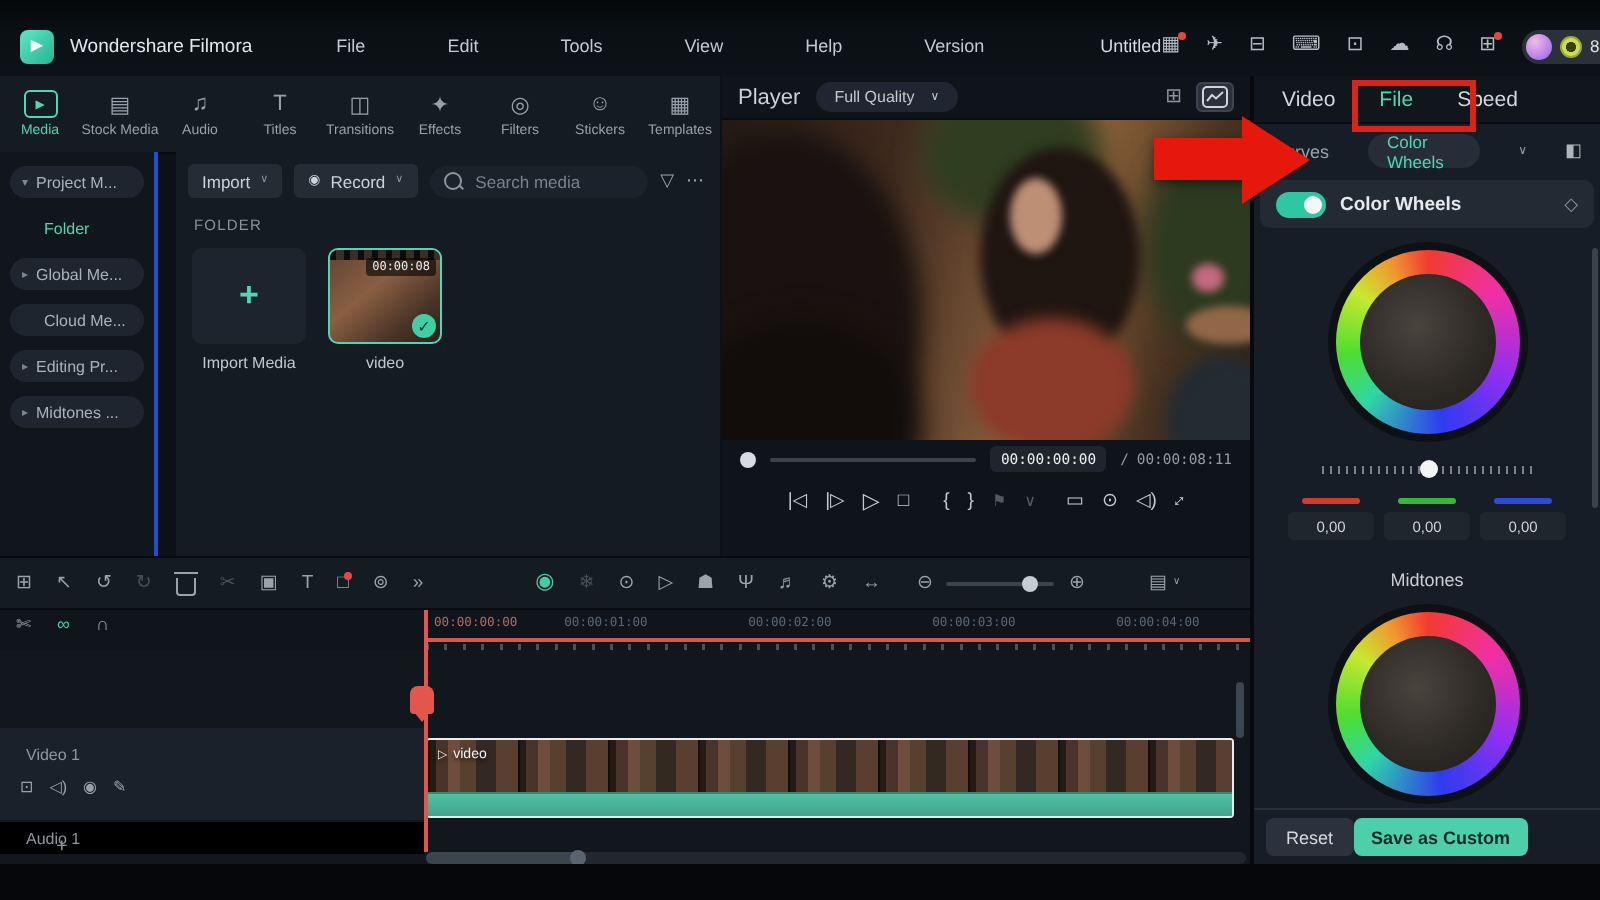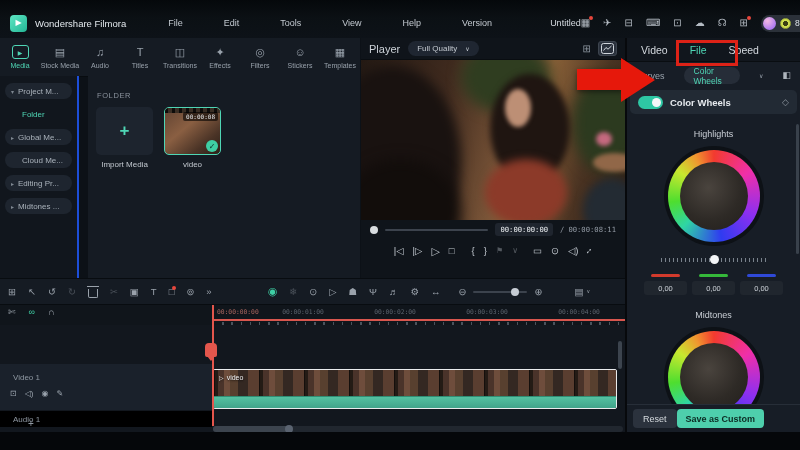--- a/index.html
+++ b/index.html
@@ -252,20 +252,37 @@
         <span class="caret">▸</span>
         <span>Editing Pr...</span>
       </div>
     <div class="lib-item">
         <span class="caret">▸</span>
         <span>Midtones ...</span>
       </div>
   </div>
 
   <div id="media">
+    <div id="media-toolbar">
+      <div class="mbtn">
+          <span>Import</span>
+          <span class="chev ico">∨</span>
+        </div>
+      <div class="mbtn">
+          <span class="ico" style="font-size:7px">◉</span>
+          <span>Record</span>
+          <span class="chev ico">∨</span>
+        </div>
+      <div id="search-box">
+        <span class="mag"></span>
+        <input placeholder="Search media" style="">
+      </div>
+      <span class="ico" style="font-size:9px;color:#9aa2ab">▽</span>
+      <span class="ico" style="font-size:9px;color:#9aa2ab">⋯</span>
+    </div>
     <div id="folder-label">FOLDER</div>
     <div id="cards">
       <div class="mcard">
         <div class="box">
             <span class="plus">+</span>
           </div>
         <div class="clabel">Import Media</div>
       </div>
       <div class="mcard" id="thumb">
         <div class="box">
@@ -345,21 +362,20 @@
       <span id="wheels-pill">Color Wheels</span>
       <span class="chev ico">∨</span>
       <span class="cmp ico">◧</span>
     </div>
     <div id="toggle-row">
       <span id="toggle"></span>
       <span id="toggle-label">Color Wheels</span>
       <span class="dia ico">◇</span>
     </div>
     <div id="rp-scroll">
-      <div class="cw-title">Highlights</div>
       <div class="wheel">
           <div class="ring"></div>
           <div class="hub"></div>
         </div>
       <div class="cw-slider">
           <span class="ticks"></span>
           <span class="knob"></span>
         </div>
       <div id="rgb-row">
         <div class="rgb-col">

